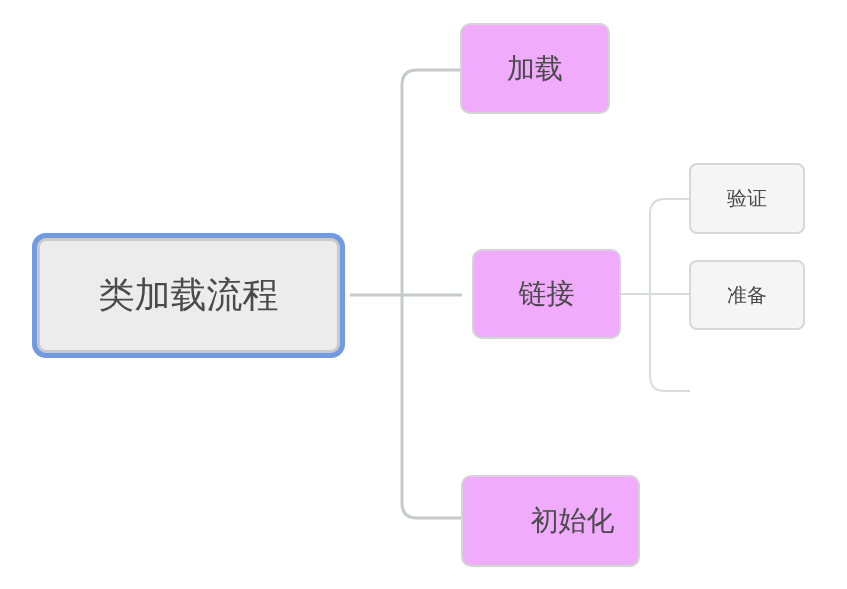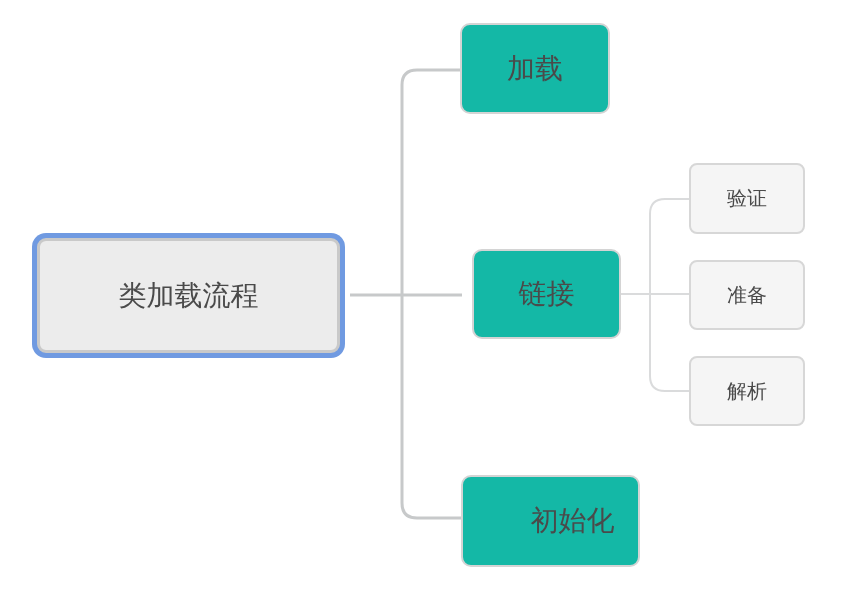--- a/index.html
+++ b/index.html
@@ -36,24 +36,24 @@
   }
   .node-root {
     left: 37px;
     top: 238px;
     width: 303px;
     height: 115px;
     background: #ececec;
     border: 3px solid #c9c9c9;
     border-radius: 9px;
     box-shadow: 0 0 0 5px #709ae1;
-    font-size: 28px;
+    font-size: 36px;
   }
   .node-child {
-    background: #14b8a6;
+    background: #f0abfc;
     border: 2px solid #d4d4d4;
     border-radius: 10px;
     font-size: 28px;
   }
   .node-grandchild {
     background: #f5f5f5;
     border: 2px solid #d7d7d7;
     border-radius: 8px;
     font-size: 20px;
   }
@@ -95,17 +95,14 @@
   </div>
 
   <div class="node node-grandchild node-verify">
     <span>验证</span>
   </div>
 
   <div class="node node-grandchild node-prepare">
     <span>准备</span>
   </div>
 
-  <div class="node node-grandchild node-resolve">
-    <span>解析</span>
-  </div>
 
 </div>
 
 </body></html>

